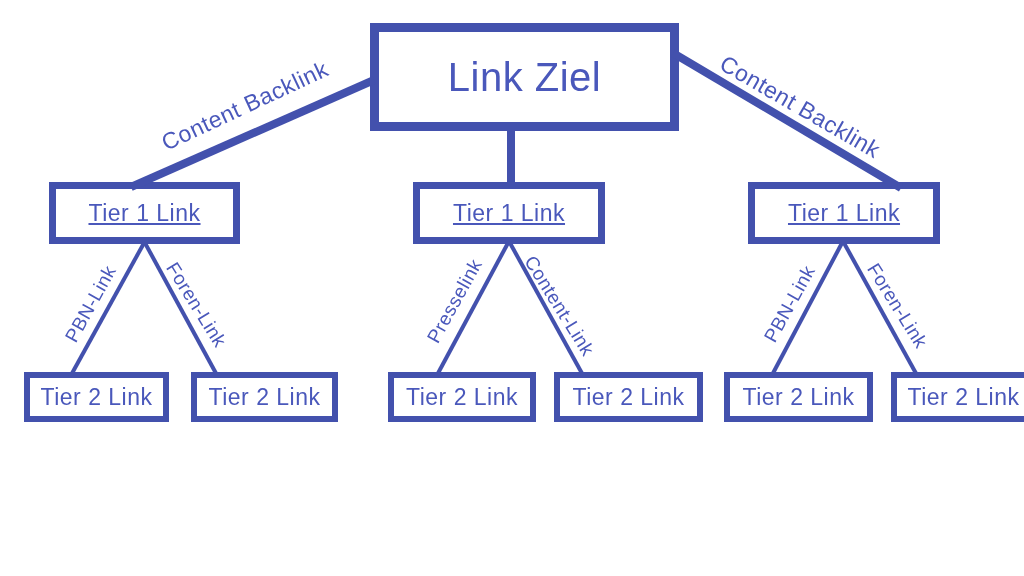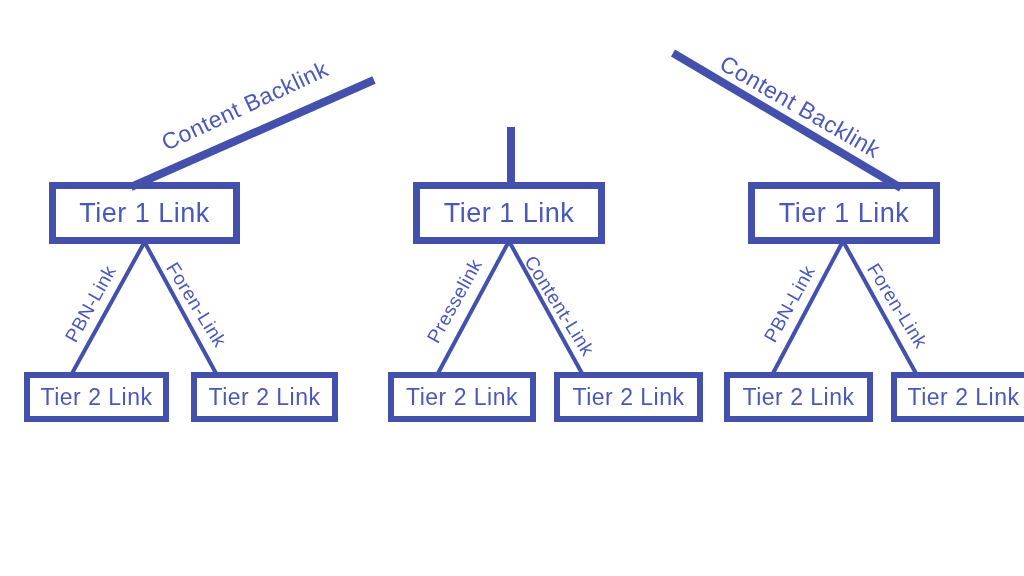--- a/index.html
+++ b/index.html
@@ -27,21 +27,21 @@
     box-sizing: border-box;
     background: #ffffff;
     border-style: solid;
     border-color: var(--accent-border, #4351ad);
     color: var(--accent-text, #4a58bb);
     z-index: 1;
     letter-spacing: 0.5px;
     white-space: nowrap;
   }
   .box-root { left: 370px; top: 23px;  width: 309px; height: 108px; border-width: 9px; font-size: 40px; }
-  .box-t1   {               top: 182px; width: 192px; height: 62px;  border-width: 7px; font-size: 27px; }
+  .box-t1   {               top: 182px; width: 192px; height: 62px;  border-width: 7px; font-size: 23px; text-decoration: underline; }
   .t1-0 { left: 49px; width: 191px; }
   .t1-1 { left: 413px; }
   .t1-2 { left: 748px; }
   .box-t2   {               top: 372px;               height: 50px;  border-width: 6px; font-size: 23px; margin-left: 16px; }
   .t2-0 { left: 8px;   width: 145px; }
   .t2-1 { left: 175px; width: 147px; }
   .t2-2 { left: 372px; width: 148px; }
   .t2-3 { left: 538px; width: 149px; }
   .t2-4 { left: 708px; width: 149px; }
   .t2-5 { left: 875px; width: 145px; }
@@ -60,20 +60,23 @@
   .lbl-presse   { left: 455px; top: 301px; transform: translate(-50%,-50%) rotate(-61deg); }
   .lbl-content  { left: 559px; top: 306px; transform: translate(-50%,-50%) rotate(58deg); }
   .lbl-pbn-r    { left: 790px; top: 304px; transform: translate(-50%,-50%) rotate(-61deg); }
   .lbl-foren-r  { left: 897px; top: 306px; transform: translate(-50%,-50%) rotate(58deg); }
 </style>
 </head>
 <body>
 
 <div class="stage">
 
+  <div class="box box-root">
+    <span>Link Ziel</span>
+  </div>
 
   <div class="box box-t1 t1-0">
     <span>Tier 1 Link</span>
   </div>
   <div class="box box-t1 t1-1">
     <span>Tier 1 Link</span>
   </div>
   <div class="box box-t1 t1-2">
     <span>Tier 1 Link</span>
   </div>

